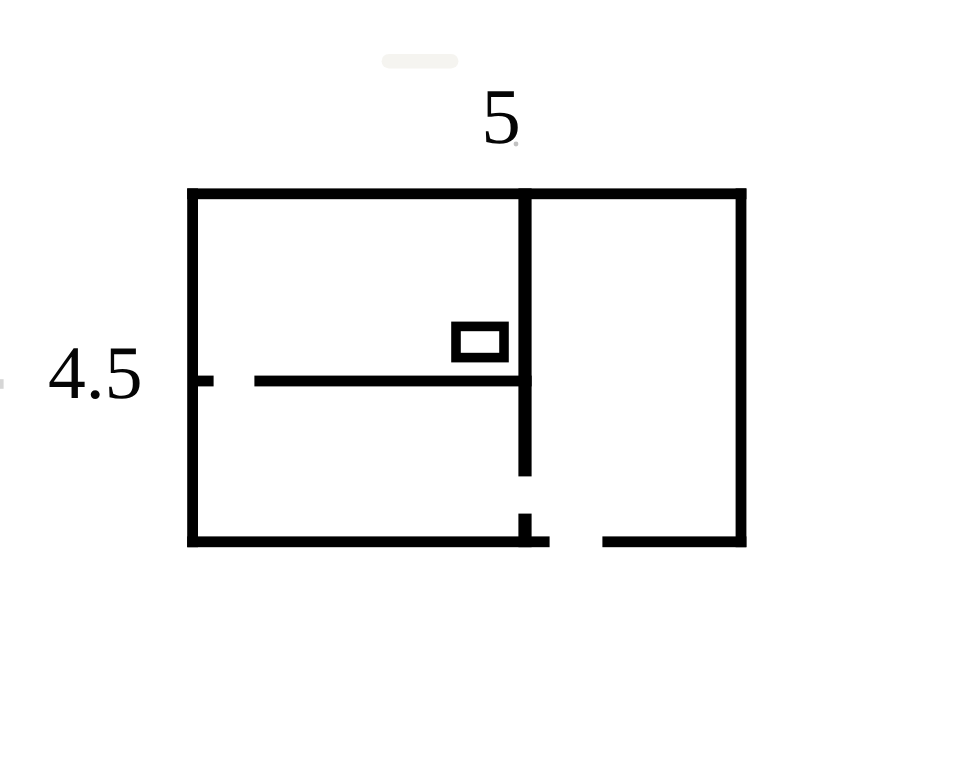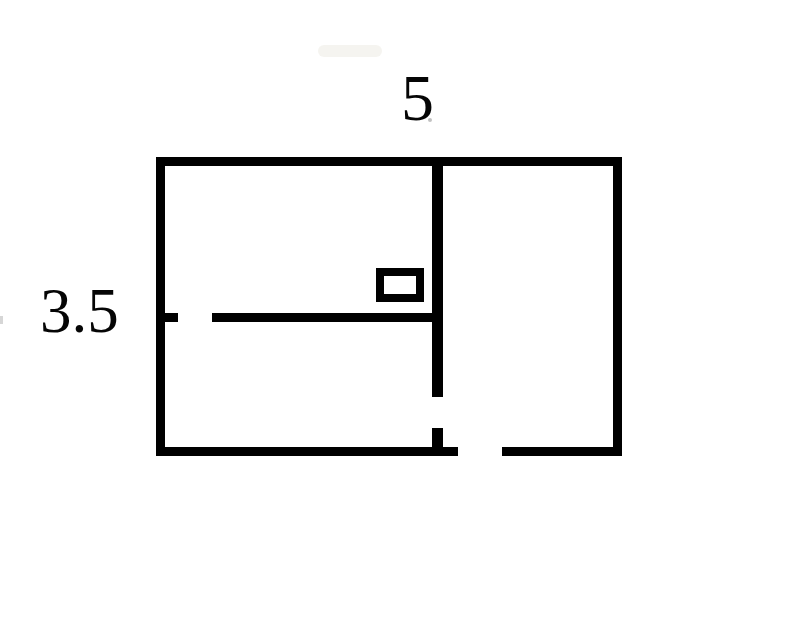--- a/index.html
+++ b/index.html
@@ -75,21 +75,21 @@
     background: #bbbbbb;
     opacity: 0.6;
   }
 </style>
 </head>
 <body>
 
 <div class="canvas">
 
   <div class="dim-label label-width">5</div>
-  <div class="dim-label label-height">3.5</div>
+  <div class="dim-label label-height">4.5</div>
 
   <div class="wall" style="left:156px; top:157px; width:466px; height:9px;"></div>
   <div class="wall" style="left:156px; top:157px; width:9px; height:299px;"></div>
   <div class="wall" style="left:613px; top:157px; width:9px; height:299px;"></div>
   <div class="wall" style="left:156px; top:447px; width:302px; height:9px;"></div>
   <div class="wall" style="left:502px; top:447px; width:120px; height:9px;"></div>
 
   <div class="wall" style="left:432px; top:157px; width:11px; height:240px;"></div>
   <div class="wall" style="left:432px; top:428px; width:11px; height:28px;"></div>
 

